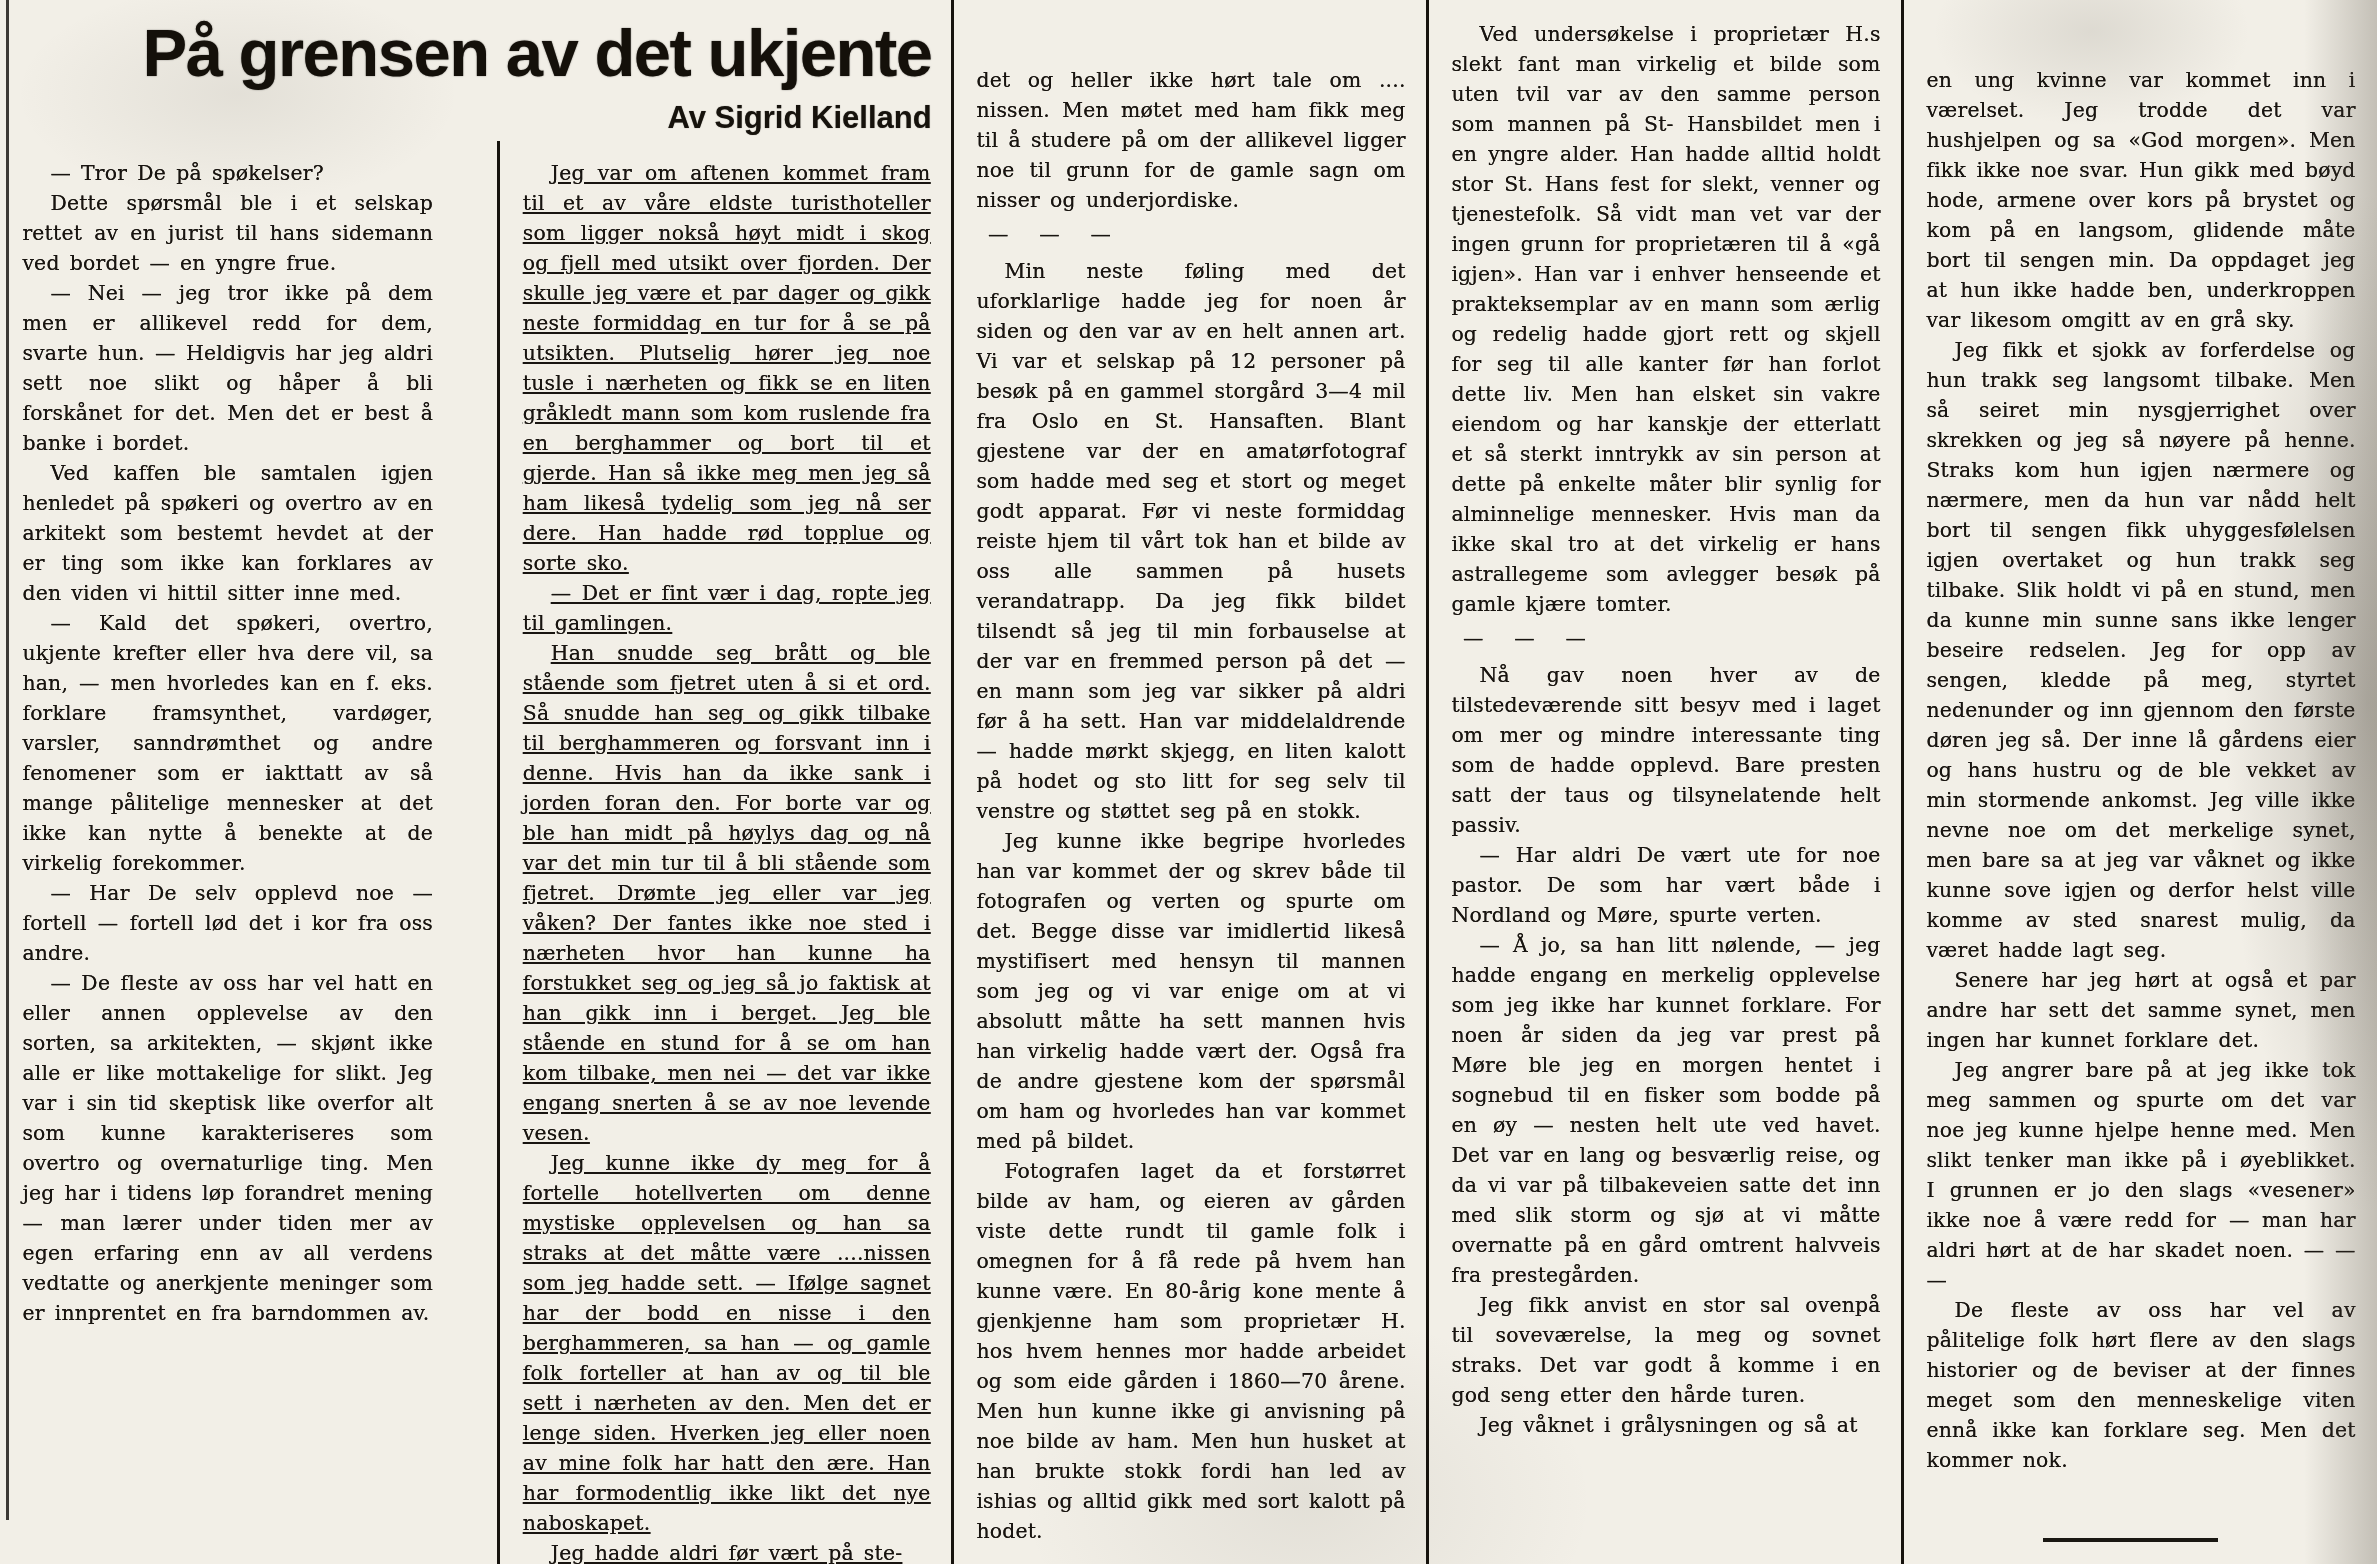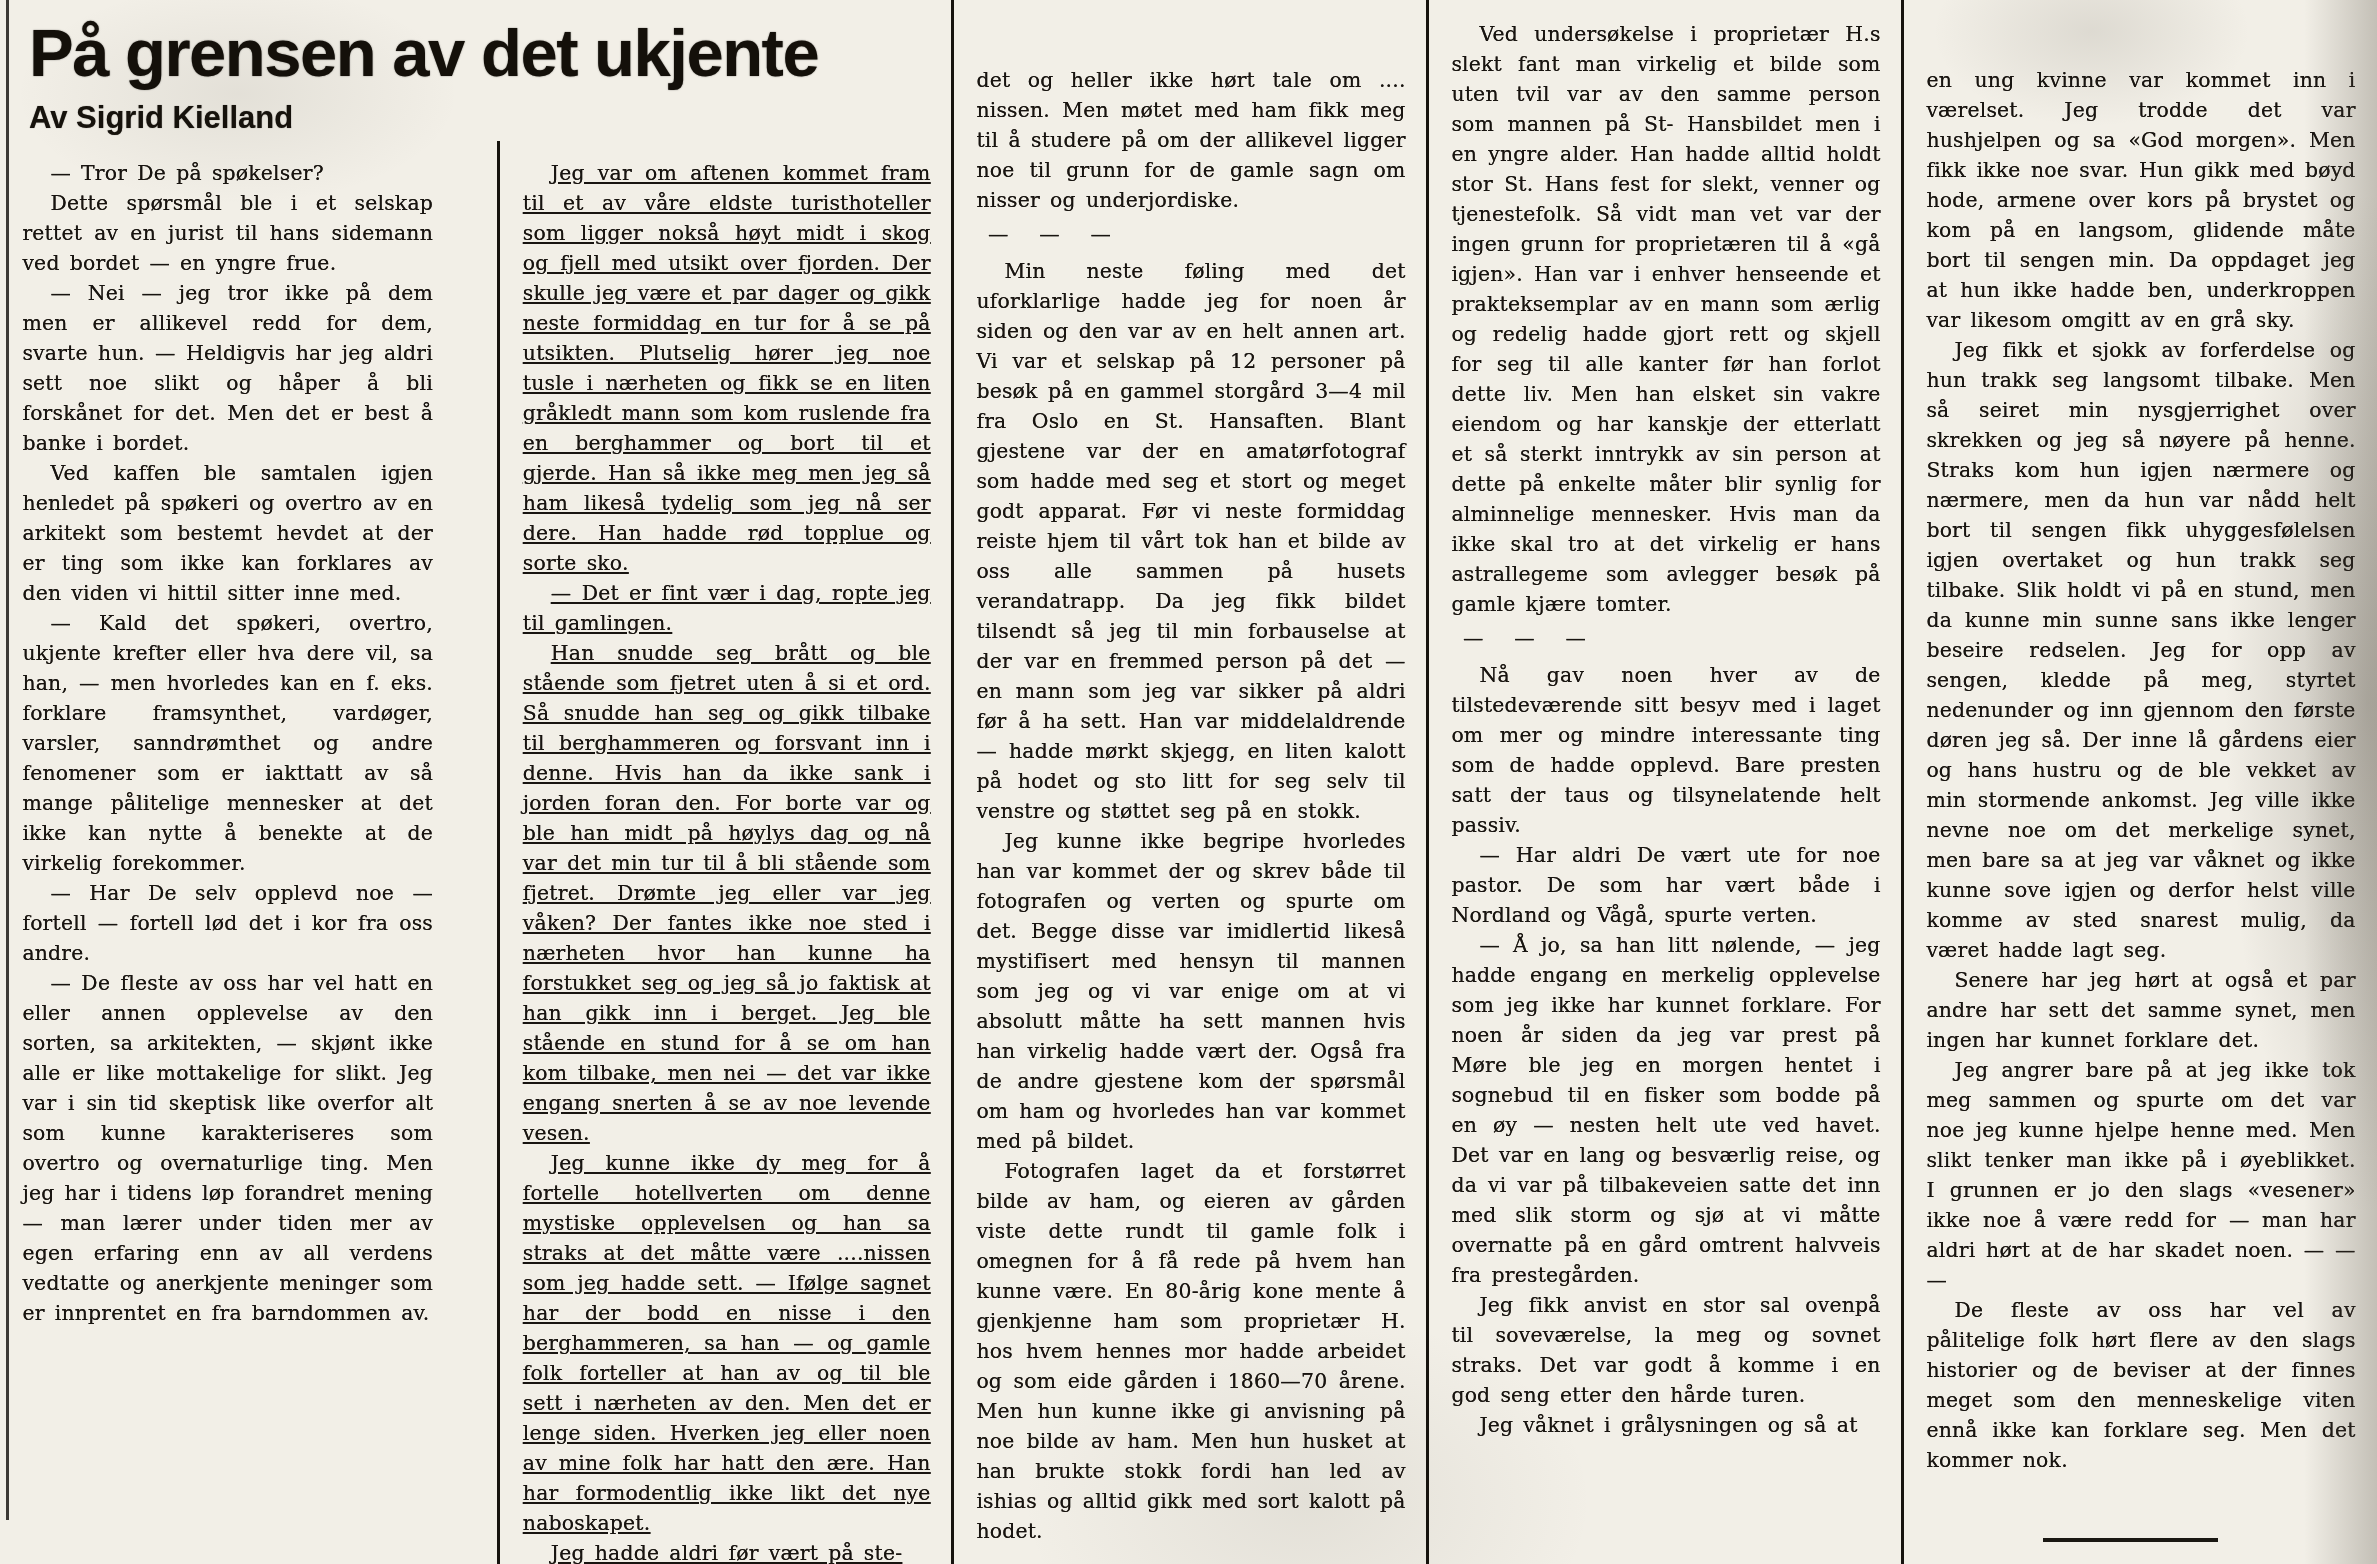--- a/index.html
+++ b/index.html
@@ -44,21 +44,21 @@
   }
 
   .left-block {
     width: 951px;
     display: flex;
     flex-direction: column;
     box-sizing: border-box;
   }
   .article-header {
     padding: 17.5px 19.4px 4.9px 29px;
-    text-align: left;
+    text-align: right;
   }
   .article-title {
     font-family: "Liberation Sans", sans-serif;
     font-weight: bold;
     font-size: 67px;
     letter-spacing: -1.5px;
     line-height: 1.05;
     color: #14100a;
     text-shadow: 0 0 1.5px rgba(10,8,4,.55);
     white-space: nowrap;
@@ -146,21 +146,21 @@
       <div class="divider">— — —</div>
       <div class="para">Min neste føling med det uforklarlige hadde jeg for noen år siden og den var av en helt annen art. Vi var et selskap på 12 personer på besøk på en gammel storgård 3—4 mil fra Oslo en St. Hansaften. Blant gjestene var der en amatørfotograf som hadde med seg et stort og meget godt apparat. Før vi neste formiddag reiste hjem til vårt tok han et bilde av oss alle sammen på husets verandatrapp. Da jeg fikk bildet tilsendt så jeg til min forbauselse at der var en fremmed person på det — en mann som jeg var sikker på aldri før å ha sett. Han var middelaldrende — hadde mørkt skjegg, en liten kalott på hodet og sto litt for seg selv til venstre og støttet seg på en stokk.</div>
       <div class="para">Jeg kunne ikke begripe hvorledes han var kommet der og skrev både til fotografen og verten og spurte om det. Begge disse var imidlertid likeså mystifisert med hensyn til mannen som jeg og vi var enige om at vi absolutt måtte ha sett mannen hvis han virkelig hadde vært der. Også fra de andre gjestene kom der spørsmål om ham og hvorledes han var kommet med på bildet.</div>
       <div class="para">Fotografen laget da et forstørret bilde av ham, og eieren av gården viste dette rundt til gamle folk i omegnen for å få rede på hvem han kunne være. En 80-årig kone mente å gjenkjenne ham som proprietær H. hos hvem hennes mor hadde arbeidet og som eide gården i 1860—70 årene. Men hun kunne ikke gi anvisning på noe bilde av ham. Men hun husket at han brukte stokk fordi han led av ishias og alltid gikk med sort kalott på hodet.</div>
     </div>
 
   <div class="col full-col">
       <div class="para">Ved undersøkelse i proprietær H.s slekt fant man virkelig et bilde som uten tvil var av den samme person som mannen på St- Hansbildet men i en yngre alder. Han hadde alltid holdt stor St. Hans fest for slekt, venner og tjenestefolk. Så vidt man vet var der ingen grunn for proprietæren til å «gå igjen». Han var i enhver henseende et prakteksemplar av en mann som ærlig og redelig hadde gjort rett og skjell for seg til alle kanter før han forlot dette liv. Men han elsket sin vakre eiendom og har kanskje der etterlatt et så sterkt inntrykk av sin person at dette på enkelte måter blir synlig for alminnelige mennesker. Hvis man da ikke skal tro at det virkelig er hans astrallegeme som avlegger besøk på gamle kjære tomter.</div>
       <div class="divider">— — —</div>
       <div class="para">Nå gav noen hver av de tilstedeværende sitt besyv med i laget om mer og mindre interessante ting som de hadde opplevd. Bare presten satt der taus og tilsynelatende helt passiv.</div>
-      <div class="para">— Har aldri De vært ute for noe pastor. De som har vært både i Nordland og Vågå, spurte verten.</div>
+      <div class="para">— Har aldri De vært ute for noe pastor. De som har vært både i Nordland og Møre, spurte verten.</div>
       <div class="para">— Å jo, sa han litt nølende, — jeg hadde engang en merkelig opplevelse som jeg ikke har kunnet forklare. For noen år siden da jeg var prest på Møre ble jeg en morgen hentet i sognebud til en fisker som bodde på en øy — nesten helt ute ved havet. Det var en lang og besværlig reise, og da vi var på tilbakeveien satte det inn med slik storm og sjø at vi måtte overnatte på en gård omtrent halvveis fra prestegården.</div>
       <div class="para">Jeg fikk anvist en stor sal ovenpå til soveværelse, la meg og sovnet straks. Det var godt å komme i en god seng etter den hårde turen.</div>
       <div class="para">Jeg våknet i grålysningen og så at</div>
     </div>
 
   <div class="col full-col">
       <div class="para noindent">en ung kvinne var kommet inn i værelset. Jeg trodde det var hushjelpen og sa «God morgen». Men fikk ikke noe svar. Hun gikk med bøyd hode, armene over kors på brystet og kom på en langsom, glidende måte bort til sengen min. Da oppdaget jeg at hun ikke hadde ben, underkroppen var likesom omgitt av en grå sky.</div>
       <div class="para">Jeg fikk et sjokk av forferdelse og hun trakk seg langsomt tilbake. Men så seiret min nysgjerrighet over skrekken og jeg så nøyere på henne. Straks kom hun igjen nærmere og nærmere, men da hun var nådd helt bort til sengen fikk uhyggesfølelsen igjen overtaket og hun trakk seg tilbake. Slik holdt vi på en stund, men da kunne min sunne sans ikke lenger beseire redselen. Jeg for opp av sengen, kledde på meg, styrtet nedenunder og inn gjennom den første døren jeg så. Der inne lå gårdens eier og hans hustru og de ble vekket av min stormende ankomst. Jeg ville ikke nevne noe om det merkelige synet, men bare sa at jeg var våknet og ikke kunne sove igjen og derfor helst ville komme av sted snarest mulig, da været hadde lagt seg.</div>
       <div class="para">Senere har jeg hørt at også et par andre har sett det samme synet, men ingen har kunnet forklare det.</div>
       <div class="para">Jeg angrer bare på at jeg ikke tok meg sammen og spurte om det var noe jeg kunne hjelpe henne med. Men slikt tenker man ikke på i øyeblikket. I grunnen er jo den slags «vesener» ikke noe å være redd for — man har aldri hørt at de har skadet noen. — — —</div>

